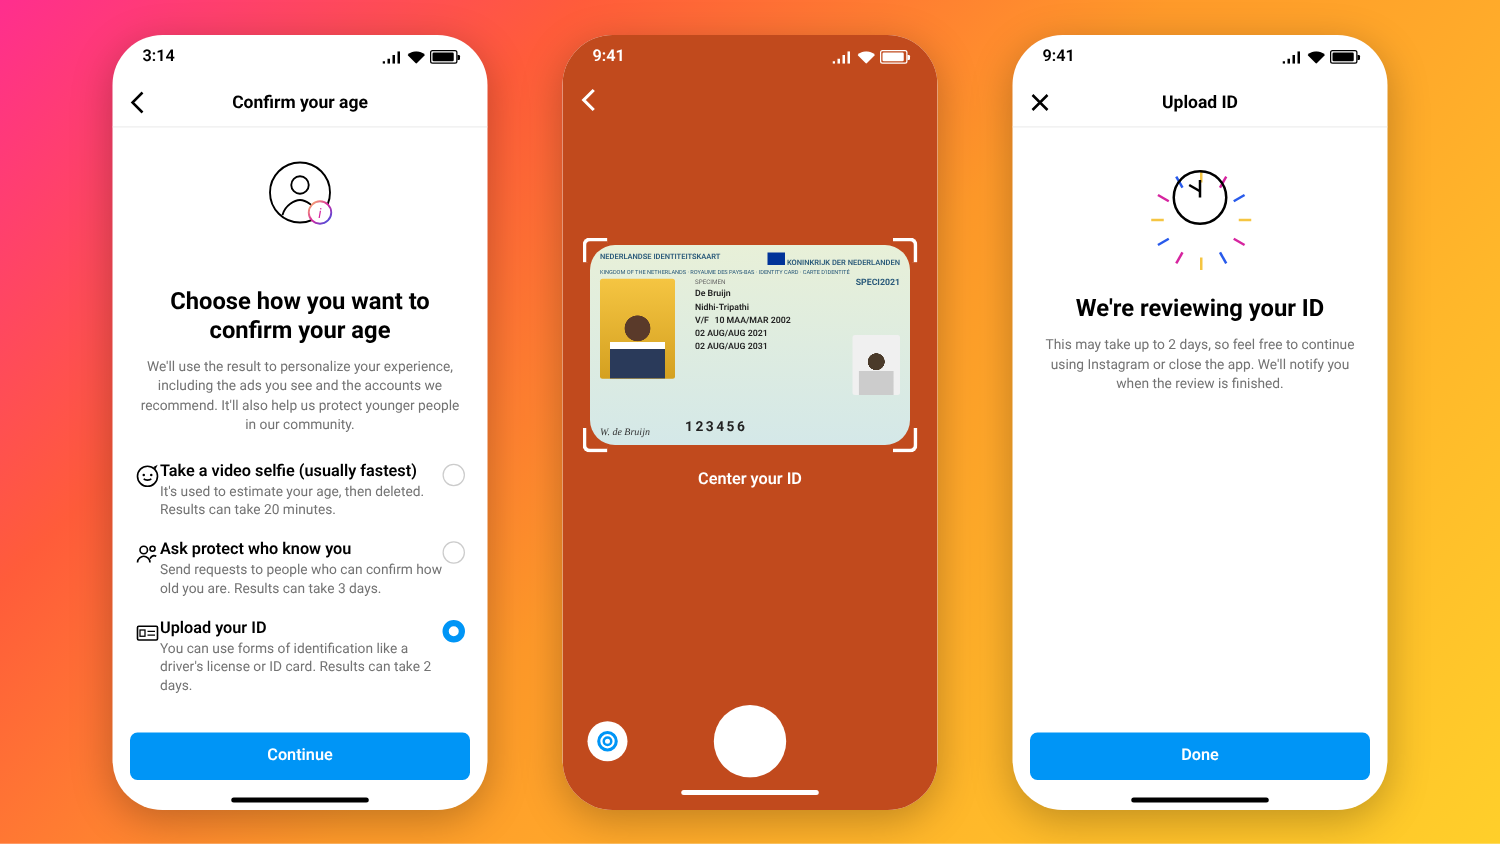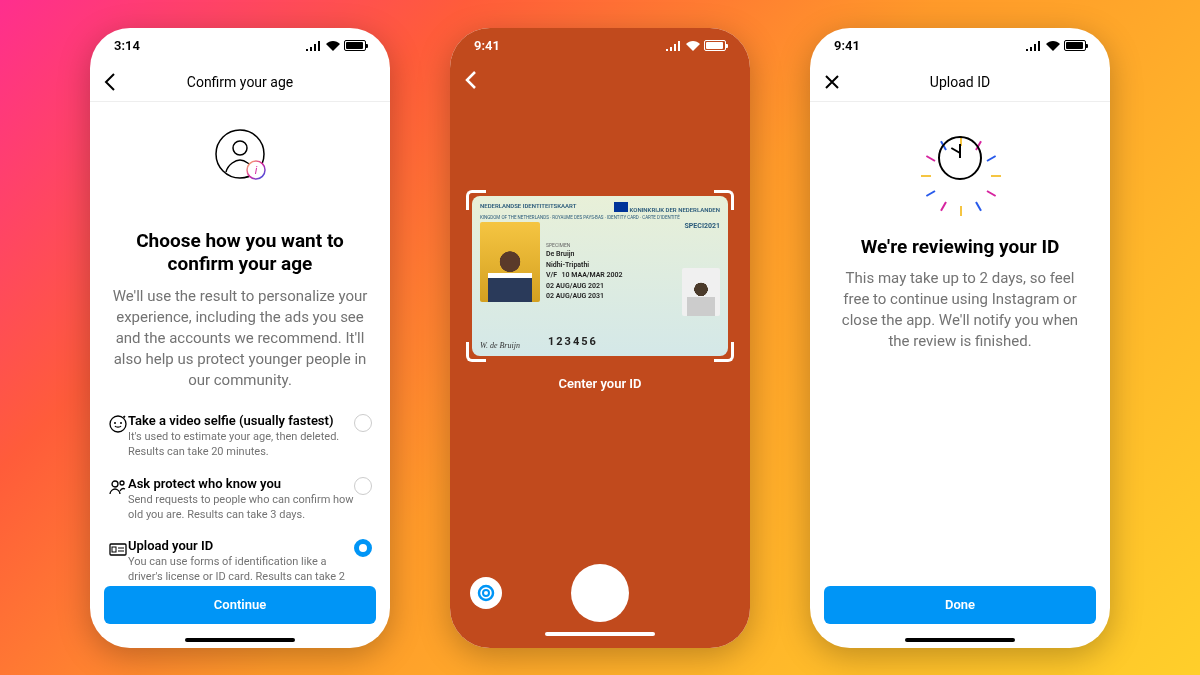--- a/index.html
+++ b/index.html
@@ -8,47 +8,47 @@
 .status-bar{height:36px;display:flex;justify-content:space-between;align-items:center;padding:0 24px;font-size:13px;font-weight:600;color:#000;}
 .status-icons{display:flex;gap:4px;align-items:center;}
 .signal{width:16px;height:10px;}
 .wifi{width:14px;height:10px;}
 .battery{width:22px;height:11px;border:1px solid #000;border-radius:2px;position:relative;}
 .battery::after{content:"";position:absolute;right:-3px;top:3px;width:2px;height:4px;background:#000;border-radius:0 1px 1px 0;}
 .battery-fill{position:absolute;left:1px;top:1px;bottom:1px;width:85%;background:#000;border-radius:1px;}
 .nav-bar{height:38px;display:flex;align-items:center;justify-content:center;position:relative;border-bottom:1px solid #eee;}
 .nav-back{position:absolute;left:14px;top:50%;transform:translateY(-50%);}
 .nav-close{position:absolute;left:14px;top:50%;transform:translateY(-50%);}
-.nav-title{font-size:14px;font-weight:400;}
+.nav-title{font-size:14px;font-weight:700;}
 .content{flex:1;padding:18px 18px 0;overflow:hidden;display:flex;flex-direction:column;}
 .hero-icon{display:flex;justify-content:center;margin:6px 0 14px;}
 .heading{font-size:19px;font-weight:700;text-align:center;line-height:1.25;margin-bottom:10px;margin-top:33px;}
-.subtext{font-size:15px;color:#737373;text-align:center;line-height:1.4;margin-bottom:14px;padding:0 4px;}
+.subtext{font-size:11px;color:#737373;text-align:center;line-height:1.4;margin-bottom:14px;padding:0 4px;}
 .option{display:flex;align-items:flex-start;padding:8px 0;}
 .option-icon{width:20px;flex-shrink:0;margin-top:1px;}
 .option-body{flex:1;}
 .option-title{font-size:13px;font-weight:600;margin-bottom:2px;}
 .option-desc{font-size:11px;color:#737373;line-height:1.35;}
 .option-radio{width:18px;height:18px;border:1.5px solid #ccc;border-radius:50%;flex-shrink:0;margin-top:1px;}
 .option-radio.selected{border:5px solid #0095f6;}
 .primary-btn{background:#0095f6;color:#fff;border:none;border-radius:6px;height:38px;font-size:13px;font-weight:600;margin:auto 14px 14px;cursor:pointer;}
 .home-indicator{width:110px;height:4px;background:#000;border-radius:3px;margin:0 auto 6px;}
 
 .camera-screen{flex:1;background:#c14a1d;position:relative;display:flex;flex-direction:column;}
 .camera-back{position:absolute;left:14px;top:42px;z-index:2;}
 .id-frame{position:absolute;left:50%;top:168px;transform:translateX(-50%);width:256px;height:160px;}
 .corner{position:absolute;width:20px;height:20px;border:3px solid #fff;}
 .tl{top:-6px;left:-6px;border-right:none;border-bottom:none;border-radius:6px 0 0 0;}
 .tr{top:-6px;right:-6px;border-left:none;border-bottom:none;border-radius:0 6px 0 0;}
 .bl{bottom:-6px;left:-6px;border-right:none;border-top:none;border-radius:0 0 0 6px;}
 .br{bottom:-6px;right:-6px;border-left:none;border-top:none;border-radius:0 0 6px 0;}
-.id-card{width:256px;height:160px;background:linear-gradient(180deg,#e8f0d8 0%,#d4e8e8 100%);border-radius:8px;padding:6px 8px;font-size:6.5px;color:#333;position:relative;overflow:hidden;}
+.id-card{width:256px;height:160px;background:linear-gradient(180deg,#e8f0d8 0%,#d4e8e8 100%);border-radius:20px;padding:6px 8px;font-size:6.5px;color:#333;position:relative;overflow:hidden;}
 .id-header{display:flex;justify-content:space-between;font-size:6px;font-weight:600;color:#2a5a7a;margin-bottom:2px;}
 .id-flag{width:14px;height:10px;background:#003399;display:inline-block;}
-.id-middle{display:flex;gap:6px;margin-top:2px;align-items:flex-end;}
+.id-middle{display:flex;gap:16px;margin-top:2px;}
 .id-photo{width:60px;height:80px;background:linear-gradient(180deg,#f5c542 0%,#d4a020 100%);border-radius:2px;position:relative;overflow:hidden;}
 .id-photo::after{content:"";position:absolute;bottom:0;left:50%;transform:translateX(-50%);width:44px;height:56px;background:radial-gradient(circle at 50% 28%,#5a3a2a 0%,#5a3a2a 22%,transparent 23%),linear-gradient(180deg,transparent 48%,#fff 48%,#fff 58%,#2a3a5a 58%);border-radius:22px 22px 0 0;}
 .id-photo-sm{width:38px;height:48px;background:#f0f0f0;border-radius:2px;position:absolute;right:8px;top:72px;overflow:hidden;}
 .id-photo-sm::after{content:"";position:absolute;bottom:0;left:50%;transform:translateX(-50%);width:28px;height:36px;background:radial-gradient(circle at 50% 26%,#4a3a2a 0%,#4a3a2a 22%,transparent 23%),linear-gradient(180deg,transparent 46%,#ccc 46%);border-radius:14px 14px 0 0;}
 .id-fields{flex:1;font-size:6px;line-height:1.5;}
 .id-label{font-size:5px;color:#666;}
 .id-val{font-weight:600;color:#222;font-size:7px;}
 .id-number{position:absolute;bottom:8px;left:76px;font-size:11px;font-weight:700;letter-spacing:2px;color:#222;}
 .id-sig{position:absolute;bottom:6px;left:8px;font-size:8px;font-style:italic;font-family:cursive;}
 .id-spec{position:absolute;right:8px;top:26px;font-size:7px;font-weight:700;color:#2a5a7a;}

